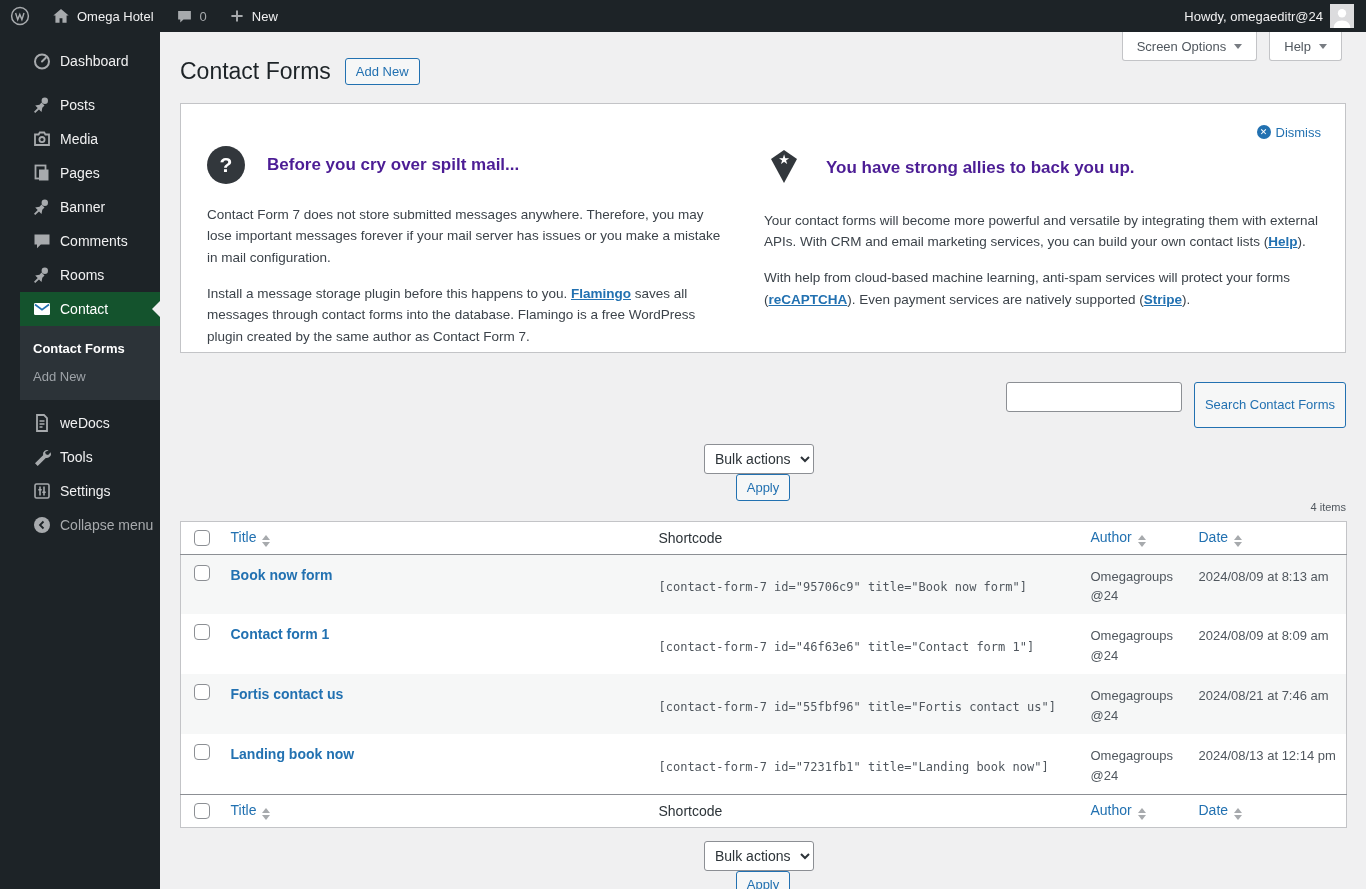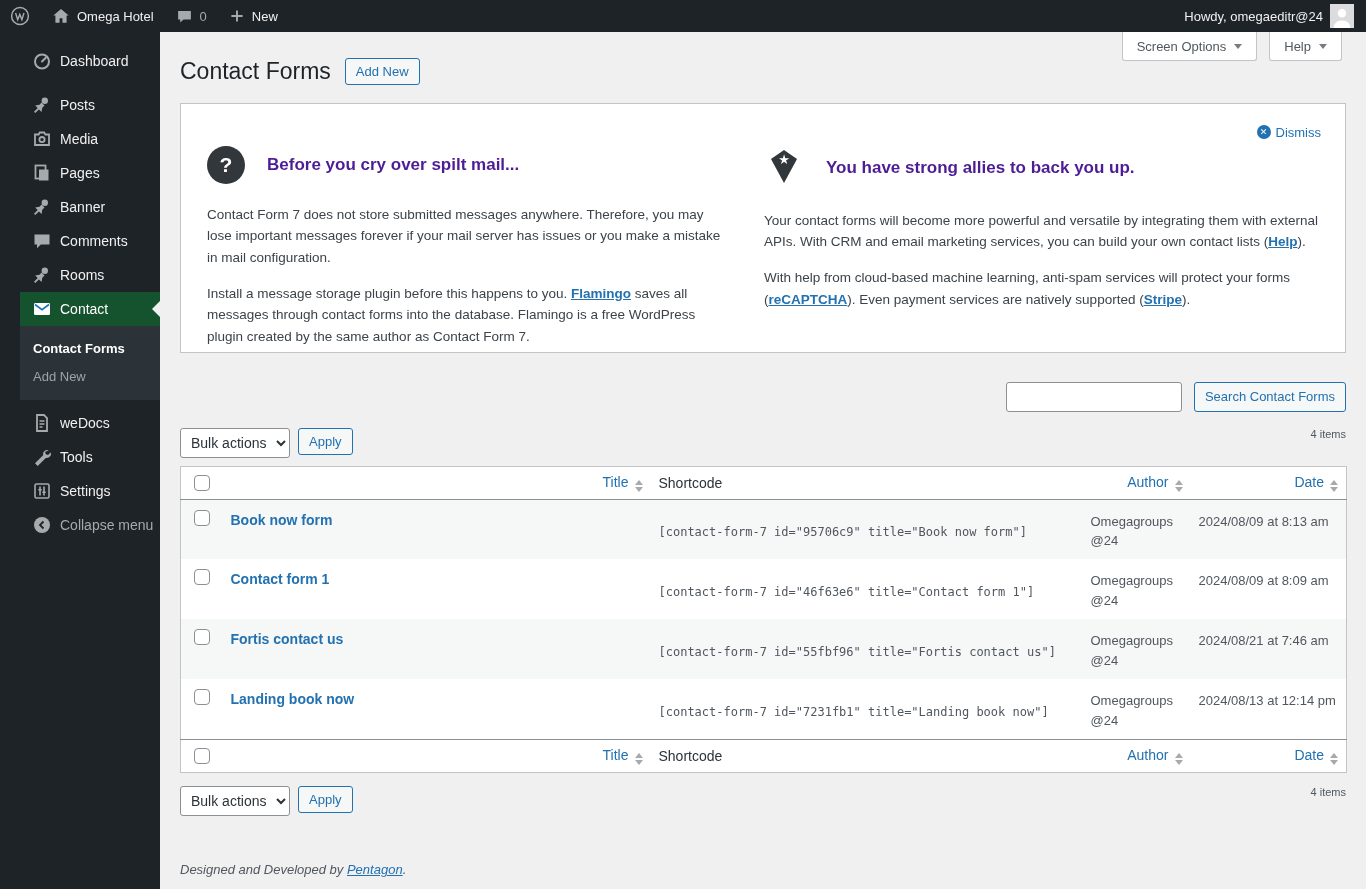--- a/index.html
+++ b/index.html
@@ -64,37 +64,37 @@
   .notice-col a, .textlink { color:#2271b1; font-weight:bold; text-decoration:underline; cursor:pointer; }
   .dismiss-btn { position:absolute; top:21px; right:24px; display:flex; align-items:center; gap:5px;
     background:none; border:none; color:#2271b1; font-size:13px; cursor:pointer; font-family:inherit; }
   .dismiss-glyph { width:14px; height:14px; border-radius:50%; background:#2271b1; color:#fff;
     font-size:9px; line-height:14px; text-align:center; display:inline-block; }
 
   
   .search-row { margin:29px 20px 0; display:flex; justify-content:flex-end; gap:12px; }
   .search-input { width:176px; height:30px; border:1px solid #8c8f94; border-radius:3px; background:#fff;
     font-size:14px; padding:0 8px; font-family:inherit; }
-  .btn-search { height:30px; }
-
-  .toolbar { margin:16px 20px 0; display:flex; align-items:flex-start; }
+  .btn-search { height:46px; }
+
+  .toolbar { margin:16px 20px 0; display:flex; align-items:center;flex-direction:column; }
   .toolbar.bottom { margin-top:13px; }
   .bulk-select { height:30px; border:1px solid #8c8f94; border-radius:3px; background:#fff;
     font-size:14px; color:#2c3338; padding:0 6px; font-family:inherit; margin-right:8px; }
   .items-count { margin-left:auto; font-size:11px; color:#50575e; }
 
   
   table.list { margin:8px 20px 0; width:1166px; border-collapse:collapse; background:#fff;
     border:1px solid #c3c4c7; table-layout:fixed; }
   col.c-cb { width:42px; } col.c-title { width:428px; } col.c-short { width:432px; }
   col.c-author { width:108px; } col.c-date { width:156px; }
   th { text-align:left; font-weight:400; font-size:14px; color:#2c3338; padding:7px 8px; }
   thead th { border-bottom:1px solid #8c8f94; }
   tfoot th { border-top:1px solid #8c8f94; }
-  th.sortable { color:#2271b1; cursor:pointer;text-align:right; }
+  th.sortable { color:#2271b1; cursor:pointer; }
   .sort { display:inline-flex; flex-direction:column; gap:2px; margin-left:6px; vertical-align:2px; }
   .sort i { display:block; width:0; height:0; border-left:4px solid transparent; border-right:4px solid transparent; }
   .sort .up { border-bottom:5px solid #a7aaad; }
   .sort .dn { border-top:5px solid #a7aaad; }
   tbody tr { height:60px; }
   tbody tr:nth-child(odd) { background:#f6f7f7; }
   td { vertical-align:top; padding:12px 8px 0; font-size:13px; color:#50575e; }
   td.cb, th.cb { padding:10px 0 0 13px; vertical-align:top; }
   thead th.cb, tfoot th.cb { padding-top:8px; }
   .checkbox { display:inline-block; width:16px; height:16px; background:#fff;

